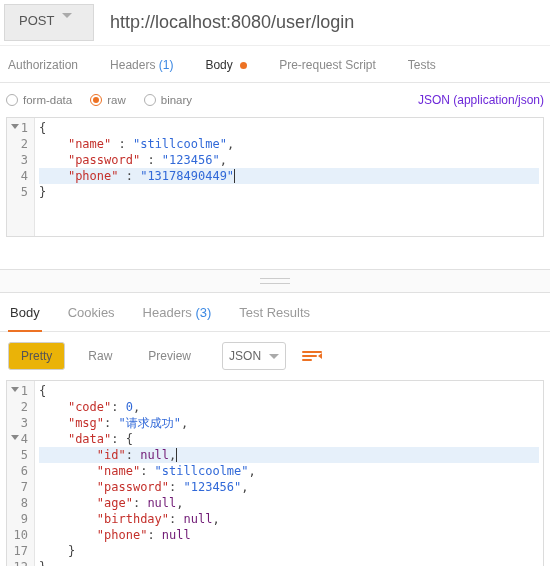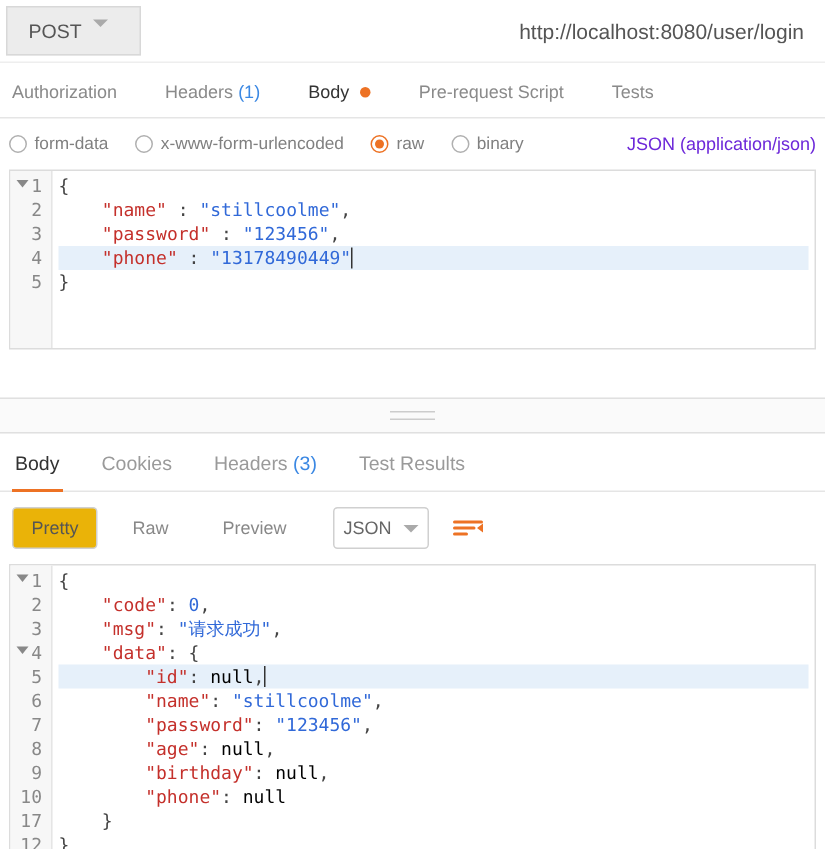--- a/index.html
+++ b/index.html
@@ -2,21 +2,21 @@
 <html><head>
 <meta charset="utf-8">
 <style>
   * { box-sizing: border-box; margin: 0; padding: 0; }
   body { font-family: -apple-system, BlinkMacSystemFont, "Segoe UI", Helvetica, Arial, sans-serif; font-size: 12px; color: #505050; background: #fff; width: 550px; }
   
   
   .request-row { display: flex; align-items: stretch; padding: 4px; gap: 6px; border-bottom: 1px solid #eee; }
   .method-dropdown { background: #ececec; border: 1px solid #d8d8d8; padding: 8px 14px; display: flex; gap: 8px; font-size: 13px; color: #555; cursor: pointer; min-width: 90px; }
   .chevron-down { width: 0; height: 0; border-left: 5px solid transparent; border-right: 5px solid transparent; border-top: 5px solid #aaa; display: inline-block; }
-  .url-input { flex: 1; border: none; outline: none; padding: 8px 10px; font-size: 14px; color: #555; text-align: right; }
+  .url-input { flex: 1; border: none; outline: none; padding: 8px 10px; font-size: 18px; color: #555; }
   
   
   .req-tabs { display: flex; gap: 28px; padding: 12px 6px 0 6px; border-bottom: 1px solid #e5e5e5; font-size: 12px; }
   .req-tab { color: #8a8a8a; padding: 0 2px 10px 2px; cursor: pointer; text-align: center; }
   .req-tab.selected { color: #333; font-weight: 500; }
   .badge-blue { color: #3b88e3; }
   .dot-orange { width: 7px; height: 7px; background: #ed7224; border-radius: 50%; display: inline-block; margin-left: 4px; vertical-align: middle; }
   
   
   .body-types { display: flex; align-items: center; gap: 18px; padding: 10px 6px; font-size: 11.5px; color: #808080; }
@@ -30,21 +30,21 @@
   .editor { border: 1px solid #dcdcdc; margin: 0 6px; font-family: Menlo, Consolas, monospace; font-size: 12px; display: flex; min-height: 120px; }
   .gutter { background: #f7f7f7; border-right: 1px solid #e5e5e5; text-align: right; color: #888; padding: 2px 6px; user-select: none; min-width: 28px; }
   .gutter-line { height: 16px; line-height: 16px; position: relative; }
   .fold-arrow { position: absolute; left: -2px; top: 4px; width: 0; height: 0; border-left: 4px solid transparent; border-right: 4px solid transparent; border-top: 5px solid #888; }
   .code-area { flex: 1; padding: 2px 4px; }
   .code-line { height: 16px; line-height: 16px; white-space: pre; }
   .code-line.highlight { background: #e6f0fa; }
   .tok-str { color: #c4302b; }
   .tok-strblue { color: #3169d8; }
   .tok-num { color: #3169d8; }
-  .tok-null { color: #000000; }
+  .tok-null { color: #701a75; }
   .tok-plain { color: #444; }
   .cursor-caret { border-right: 1px solid #333; }
   
   
   .pane-divider { height: 24px; border-top: 1px solid #e0e0e0; border-bottom: 1px solid #e0e0e0; margin-top: 32px; background: #fafafa; position: relative; }
   .pane-divider::after { content: ''; position: absolute; left: 50%; top: 50%; transform: translate(-50%, -50%); width: 30px; height: 4px; border-top: 1px solid #ccc; border-bottom: 1px solid #ccc; }
 
   
   .resp-tabs { display: flex; gap: 24px; padding: 12px 8px 0 8px; border-bottom: 1px solid #e5e5e5; font-size: 13px; }
   .resp-tab { color: #9a9a9a; padding: 0 2px 10px 2px; cursor: pointer; }
@@ -85,24 +85,20 @@
     <span class="dot-orange"></span>
   </div>
   <div class="req-tab">Pre-request Script</div>
   <div class="req-tab">Tests</div>
 </div>
 
 <div class="body-types">
   <div class="radio-wrap">
     <span class="radio-outer"></span>
     <span>form-data</span>
-  </div>
-  <div class="radio-wrap">
-    <span class="radio-outer"></span>
-    <span>x-www-form-urlencoded</span>
   </div>
   <div class="radio-wrap">
     <span class="radio-outer checked">
         <span class="radio-inner"></span>
       </span>
     <span>raw</span>
   </div>
   <div class="radio-wrap">
     <span class="radio-outer"></span>
     <span>binary</span>

